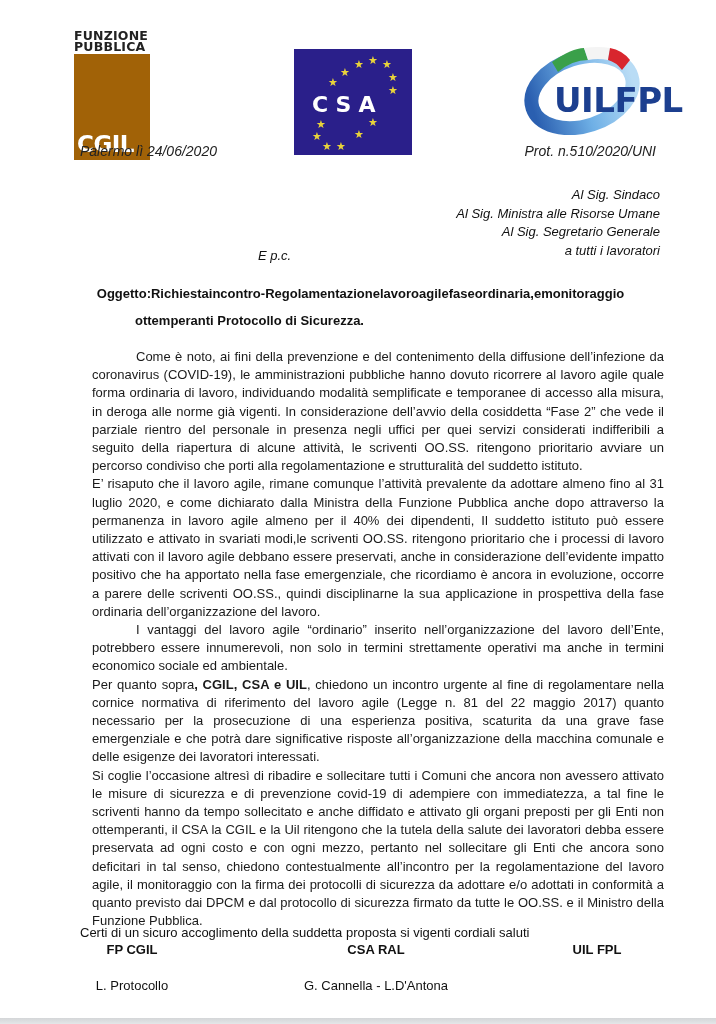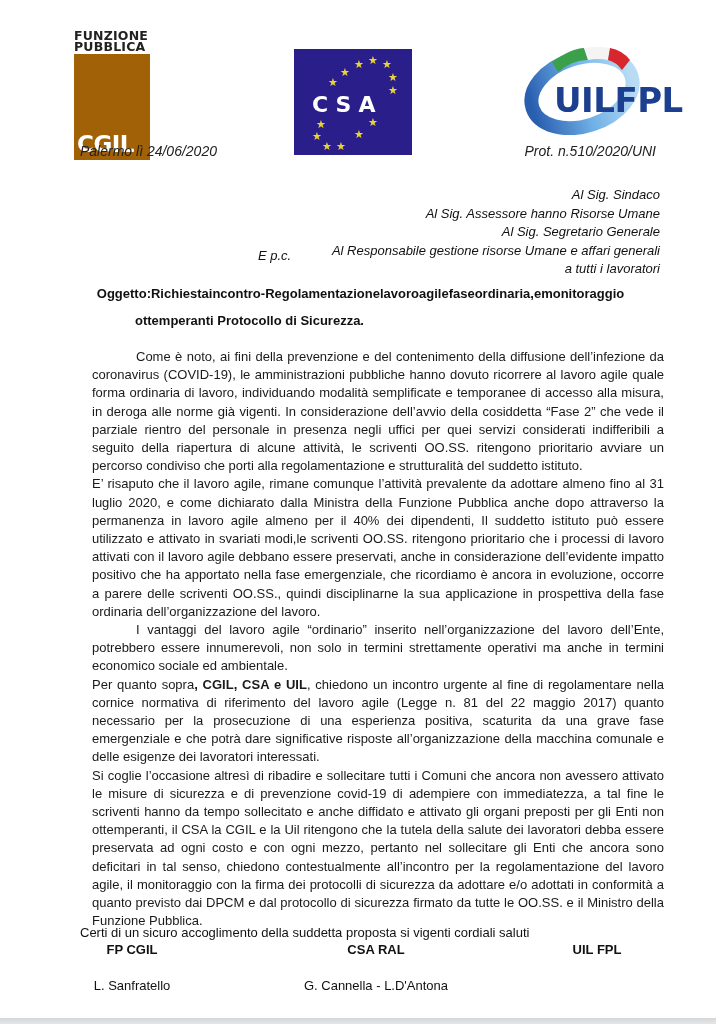--- a/index.html
+++ b/index.html
@@ -94,23 +94,22 @@
       <path d="M88 8 Q100 10 108 20 L100 30 Q94 22 86 20 Z" fill="#d8262e"></path>
     </svg>
     <span class="txt">UILFPL</span>
   </div>
 
   <div class="dateline date">Palermo lì 24/06/2020</div>
   <div class="dateline prot">Prot. n.510/2020/UNI</div>
 
   <div class="recipients">
     <div>Al Sig. Sindaco</div>
-    <div>Al Sig. Assessore hanno Risorse Umane</div>
+    <div>Al Sig. Ministra alle Risorse Umane</div>
     <div>Al Sig. Segretario Generale</div>
-    <div>Al Responsabile gestione risorse Umane e affari generali</div>
     <div>a tutti i lavoratori</div>
   </div>
   <div class="epc">E p.c.</div>
 
   <div class="subject">
     <div class="row1">
       <span>Oggetto:</span>
       <span>Richiesta</span>
       <span>incontro</span>
       <span>-</span>
@@ -130,21 +129,21 @@
     <p>E’ risaputo che il lavoro agile, rimane comunque l’attività prevalente da adottare almeno fino al 31 luglio 2020, e come dichiarato dalla Ministra della Funzione Pubblica anche dopo attraverso la permanenza in lavoro agile almeno per il 40% dei dipendenti, Il suddetto istituto può essere utilizzato e attivato in svariati modi,le scriventi OO.SS. ritengono prioritario che i processi di lavoro attivati con il lavoro agile debbano essere preservati, anche in considerazione dell’evidente impatto positivo che ha apportato nella fase emergenziale, che ricordiamo è ancora in evoluzione, occorre a parere delle scriventi OO.SS., quindi disciplinarne la sua applicazione in prospettiva della fase ordinaria dell’organizzazione del lavoro.</p>
     <p class="indent">I vantaggi  del lavoro agile “ordinario” inserito nell’organizzazione del lavoro dell’Ente, potrebbero essere innumerevoli, non solo in termini strettamente operativi ma anche in termini economico sociale ed ambientale.</p>
     <p><span>Per quanto sopra</span><b>, CGIL, CSA e UIL</b><span>, chiedono un incontro urgente al fine di regolamentare nella cornice normativa di riferimento del lavoro agile (Legge n. 81 del 22 maggio 2017) quanto necessario per la prosecuzione di una esperienza positiva, scaturita da una grave fase emergenziale e che potrà dare significative risposte all’organizzazione della macchina comunale e delle esigenze dei  lavoratori interessati.</span></p>
     <p>Si coglie l’occasione altresì di ribadire e sollecitare tutti i Comuni che ancora non avessero attivato le misure di sicurezza e di prevenzione covid-19 di adempiere con immediatezza, a tal fine le scriventi hanno da tempo sollecitato e anche diffidato e attivato gli organi preposti per gli Enti non ottemperanti, il CSA la CGIL e la Uil ritengono che la tutela della salute dei lavoratori debba essere preservata ad ogni costo e con ogni mezzo, pertanto nel sollecitare gli Enti che ancora sono deficitari in tal senso, chiedono  contestualmente all’incontro per la regolamentazione del lavoro agile, il monitoraggio con la firma dei protocolli di sicurezza da adottare e/o adottati in conformità a quanto previsto dai DPCM e dal protocollo di sicurezza firmato da tutte le OO.SS. e il Ministro della  Funzione Pubblica.</p>
   </div>
 
   <div class="closing">Certi di un sicuro accoglimento della suddetta proposta si vigenti cordiali saluti</div>
 
   <div class="sig sig1">
     <div class="org">FP CGIL</div>
-    <div class="name">L. Sanfratello</div>
+    <div class="name">L. Protocollo</div>
   </div>
   <div class="sig sig2">
     <div class="org">CSA RAL</div>
     <div class="name">G. Cannella - L.D'Antona</div>
   </div>
   <div class="sig sig3">
     <div class="org">UIL FPL</div>
   </div>
 </div>
 <div class="bottom-bar"></div>

